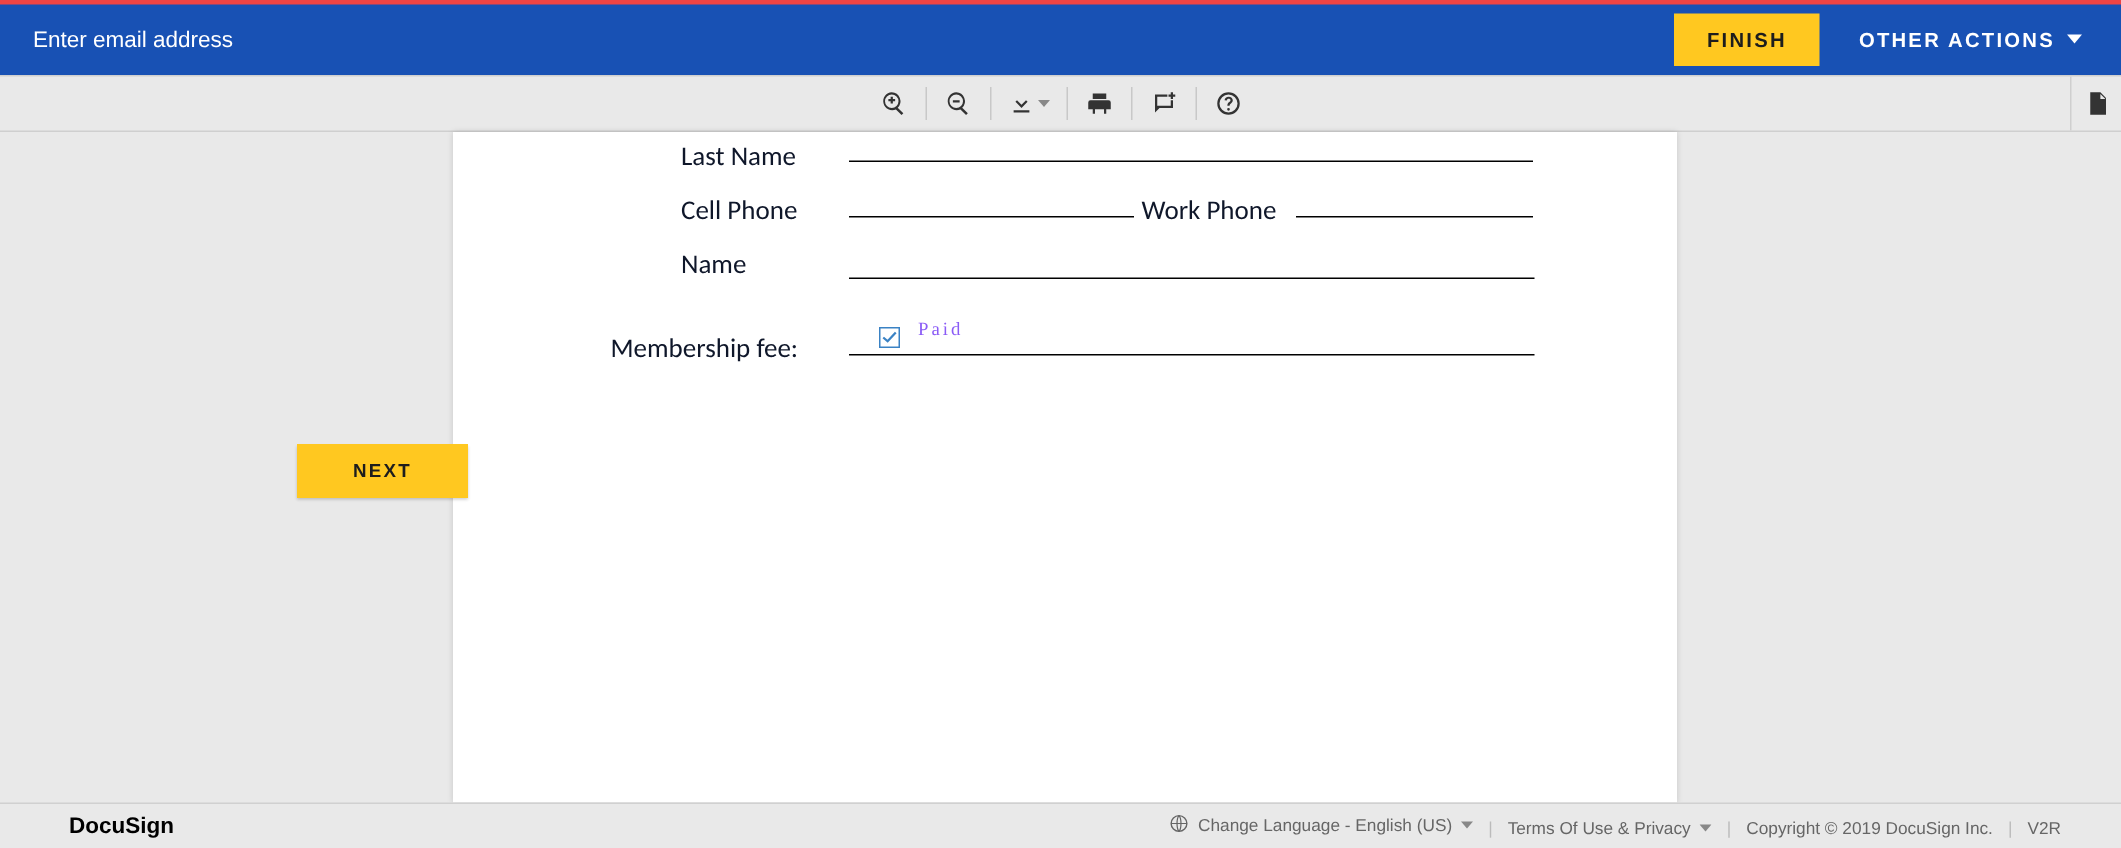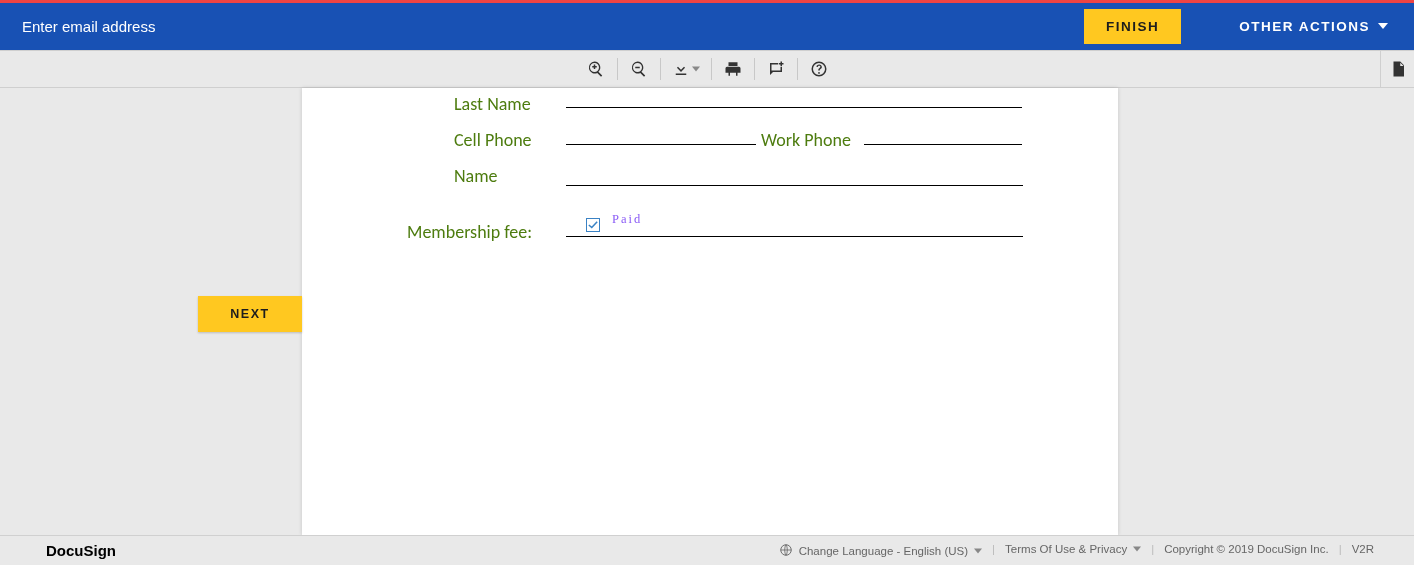--- a/index.html
+++ b/index.html
@@ -18,21 +18,21 @@
     color: #ffffff; font-size: 15px; font-weight: 400;
   }
   .topbar-right { display: flex; align-items: center; gap: 26px; }
   .finish-btn {
     background: #ffc820; color: #1d1d1d; border: none;
     font-weight: 700; letter-spacing: 1.5px; font-size: 13.5px;
     padding: 10px 22px; cursor: pointer;
   }
   .other-actions {
     color: #ffffff; font-weight: 700; letter-spacing: 1.5px; font-size: 13.5px;
-    display: flex; align-items: center; gap: 8px; cursor: pointer; padding-right: 4px; margin-left: 32px;
+    display: flex; align-items: center; gap: 8px; cursor: pointer; padding-right: 4px;
   }
   .other-actions svg { width: 10px; height: 10px; }
 
   
   .toolbar {
     position: absolute; top: 50px; left: 0; right: 0; height: 38px;
     background: #e9e9e9;
     border-top: 1px solid #cfcfcf;
     border-bottom: 1px solid #cfcfcf;
     display: flex; align-items: center; justify-content: center;
@@ -58,21 +58,21 @@
   .doc-area {
     position: absolute; top: 88px; bottom: 30px; left: 0; right: 0;
     background: #e9e9e9;
   }
   .page {
     position: absolute; left: 302px; width: 816px; top: 0; bottom: 0;
     background: #ffffff;
     box-shadow: 0 0 4px rgba(0,0,0,0.15);
     padding: 0;
   }
-  .label { font-family: Calibri, "Segoe UI", Arial, sans-serif; font-size: 18px; color: #4d7c0f; position: absolute; text-align: right; }
+  .label { font-family: Calibri, "Segoe UI", Arial, sans-serif; font-size: 18px; color: #0f172a; position: absolute; text-align: right; }
   .underline { position: absolute; border-bottom: 1px solid #000; height: 20px; }
 
   
   .lbl-lastname { left: 152px; top: 5px; }
   .ul-lastname  { left: 264px; top: 0px; width: 456px; }
 
   .lbl-cell     { left: 152px; top: 41px; }
   .ul-cell      { left: 264px; top: 37px; width: 190px; }
   .lbl-work     { left: 459px; top: 41px; }
   .ul-work      { left: 562px; top: 37px; width: 158px; }
@@ -89,36 +89,36 @@
     display: flex; align-items: center; justify-content: center;
     font-size: 11px; color: #3a82c4; line-height: 1;
   }
   .paid-text {
     position: absolute; left: 310px; top: 124px;
     font-family: Liberation Serif, serif; font-size: 12.5px; letter-spacing: 2px; color: #8b5cf6;
   }
 
   
   .next-btn {
-    position: absolute; left: 198px; top: 208px; width: 104px; height: 36px;
+    position: absolute; left: 198px; top: 208px; width: 114px; height: 36px;
     background: #ffc820; color: #1d1d1d; border: none;
     font-weight: 700; letter-spacing: 1.5px; font-size: 12.5px; cursor: pointer;
     box-shadow: 0 1px 2px rgba(0,0,0,0.2);
   }
 
   
   .footer {
     position: absolute; bottom: 0; left: 0; right: 0; height: 30px;
     background: #e9e9e9; border-top: 1px solid #d0d0d0;
     display: flex; align-items: center; justify-content: space-between;
     padding: 0 40px 0 46px;
     font-size: 11.5px; color: #666;
   }
   .footer-left { font-family: Arial, sans-serif; font-size: 15px; font-weight: 700; color: #000; }
-  .footer-right { display: flex; align-items: flex-start; gap: 10px; }
+  .footer-right { display: flex; align-items: flex-end; gap: 10px; }
   .footer-item { display: flex; align-items: center; gap: 6px; }
   .footer-sep { color: #bbb; }
   .footer-caret svg { width: 8px; height: 8px; fill: #888; }
   .globe svg { width: 14px; height: 14px; fill: #666; }
 </style>
 </head>
 <body>
 
 <div class="topbar">
   <div class="topbar-left">Enter email address</div>

